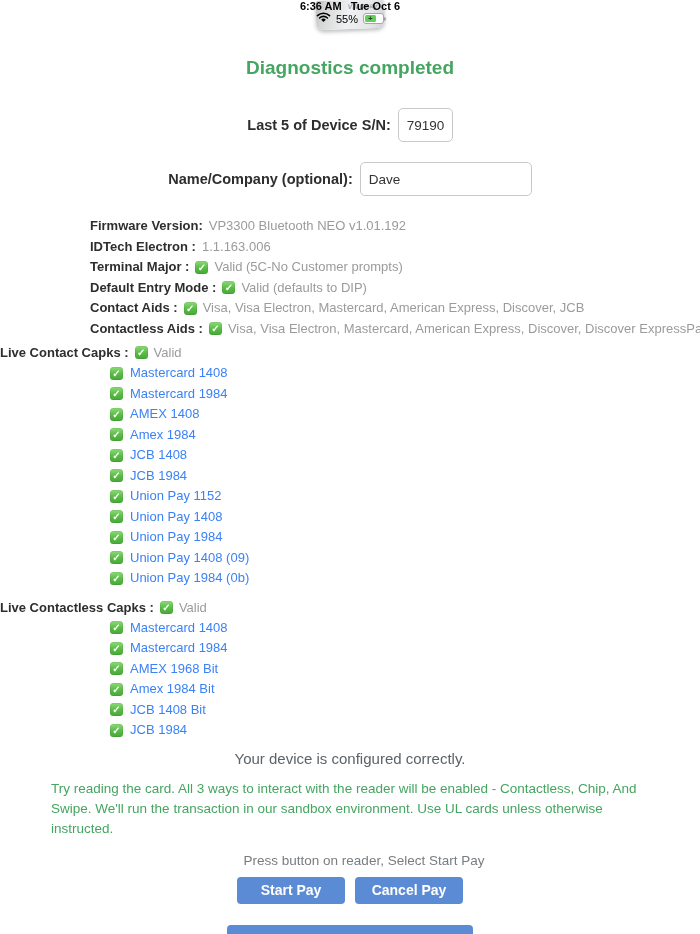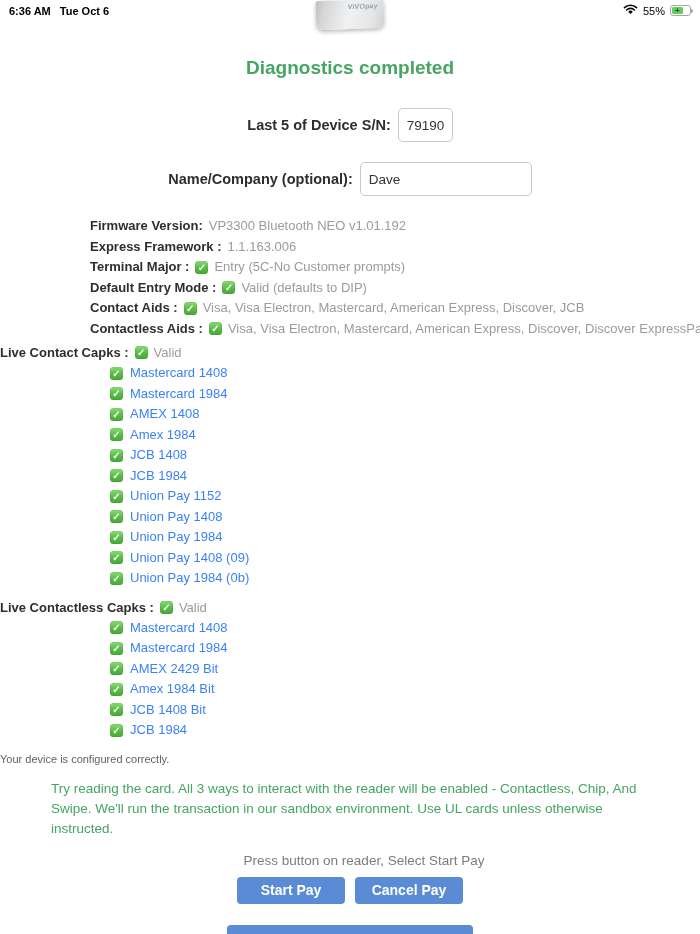--- a/index.html
+++ b/index.html
@@ -6,23 +6,23 @@
     --green:#45a561;
     --blue:#5b8bd5;
     --label:#2e2e2e;
     --gray:#9b9b9b;
   }
   *{margin:0;padding:0;box-sizing:border-box;}
   body{background:#fff;font-family:"Liberation Sans",sans-serif;}
   .screen{position:relative;width:700px;height:934px;margin:0 auto;background:#fff;overflow:hidden;}
 
   
-  .statusbar{position:absolute;top:0;left:0;right:0;height:17px;padding:10px 9px 0;
-    display:flex;justify-content:space-between;align-items:flex-end;z-index:3;
-    font-size:11px;font-weight:600;color:#000;}
+  .statusbar{position:absolute;top:0;left:0;right:0;height:17px;padding:0 9px 0;
+    display:flex;justify-content:space-between;align-items:center;z-index:3;
+    font-size:11px;font-weight:600;color:#000;flex-direction:column;}
   .sb-left{display:flex;gap:9px;align-items:center;}
   .sb-right{display:flex;gap:5px;align-items:center;}
   .battery{position:relative;width:21px;height:11px;border:1px solid #a6a6a6;border-radius:3px;background:#fff;}
   .battery::after{content:'';position:absolute;right:-3px;top:2.5px;width:2px;height:4px;background:#a6a6a6;border-radius:0 2px 2px 0;}
   .battery .fill{position:absolute;left:1px;top:1px;bottom:1px;width:56%;background:#65cd59;border-radius:1.5px;
     display:flex;align-items:center;justify-content:center;color:#234d1e;font-size:8px;font-weight:700;line-height:1;}
 
   
   .device{position:absolute;top:0;left:50%;transform:translateX(-50%) rotate(-2deg);width:68px;height:29px;z-index:2;
     background:linear-gradient(105deg,#bdbdbd 0%,#d6d6d6 14%,#eff1f2 48%,#e4e6e7 80%,#cfd1d2 100%);
@@ -52,21 +52,21 @@
     color:#fff;font-size:10px;font-weight:700;line-height:13px;text-align:center;
     box-shadow:inset 0 0 0 .5px rgba(0,0,0,.12);}
 
   .capks-heading{display:flex;align-items:center;gap:6px;line-height:21px;}
   .capks-heading.contact{margin-top:3px;}
   .capks-heading.contactless{margin-top:8px;}
   .capks-list{padding-left:110px;}
   .capk-item{display:flex;align-items:center;gap:7px;line-height:20.5px;}
   .capk-label{font-size:13px;color:#3b82f6;}
 
-  .configured-text{margin-top:10px;text-align:left;font-size:11px;color:#5c6368;line-height:16px;}
+  .configured-text{margin-top:10px;text-align:center;font-size:15px;color:#5c6368;line-height:16px;}
   .instruction-text{margin:12px 46px 0 51px;font-size:13.5px;color:var(--green);line-height:20px;text-align:left;}
   .press-text{margin-top:14px;text-align:center;font-size:13.5px;color:#787d81;line-height:16px;padding-left:28px;}
 
   .pay-buttons{margin-top:8px;display:flex;justify-content:center;gap:10px;align-items:flex-end;}
   .btn{display:flex;align-items:center;justify-content:center;background:var(--blue);color:#fff;
     border:none;border-radius:4px;font-size:14px;font-weight:700;font-family:"Liberation Sans",sans-serif;cursor:pointer;}
   .btn.pay{width:108px;height:27px;}
   .forget-wrap{margin-top:21px;display:flex;justify-content:center;}
   .btn.forget{width:246px;height:39px;}
 </style>
@@ -112,27 +112,27 @@
     <label class="form-label">Name/Company (optional):</label>
     <input class="txt-input name" type="text" value="Dave" style="">
   </div>
 
   <div class="info-section" id="info-rows">
       <div class="info-row">
         <span class="info-label">Firmware Version:</span>
         <span class="info-value">VP3300 Bluetooth NEO v1.01.192</span>
       </div>
       <div class="info-row">
-        <span class="info-label">Express Framework :</span>
+        <span class="info-label">IDTech Electron :</span>
         <span class="info-value">1.1.163.006</span>
       </div>
       <div class="info-row">
         <span class="info-label">Terminal Major :</span>
         <span class="check">✓</span>
-        <span class="info-value">Entry (5C-No Customer prompts)</span>
+        <span class="info-value">Valid (5C-No Customer prompts)</span>
       </div>
       <div class="info-row">
         <span class="info-label">Default Entry Mode :</span>
         <span class="check">✓</span>
         <span class="info-value">Valid (defaults to DIP)</span>
       </div>
       <div class="info-row">
         <span class="info-label">Contact Aids :</span>
         <span class="check">✓</span>
         <span class="info-value">Visa, Visa Electron, Mastercard, American Express, Discover, JCB</span>
@@ -205,21 +205,21 @@
       <div class="capk-item">
         <span class="check">✓</span>
         <span class="capk-label">Mastercard 1408</span>
       </div>
       <div class="capk-item">
         <span class="check">✓</span>
         <span class="capk-label">Mastercard 1984</span>
       </div>
       <div class="capk-item">
         <span class="check">✓</span>
-        <span class="capk-label">AMEX 2429 Bit</span>
+        <span class="capk-label">AMEX 1968 Bit</span>
       </div>
       <div class="capk-item">
         <span class="check">✓</span>
         <span class="capk-label">Amex 1984 Bit</span>
       </div>
       <div class="capk-item">
         <span class="check">✓</span>
         <span class="capk-label">JCB 1408 Bit</span>
       </div>
       <div class="capk-item">

